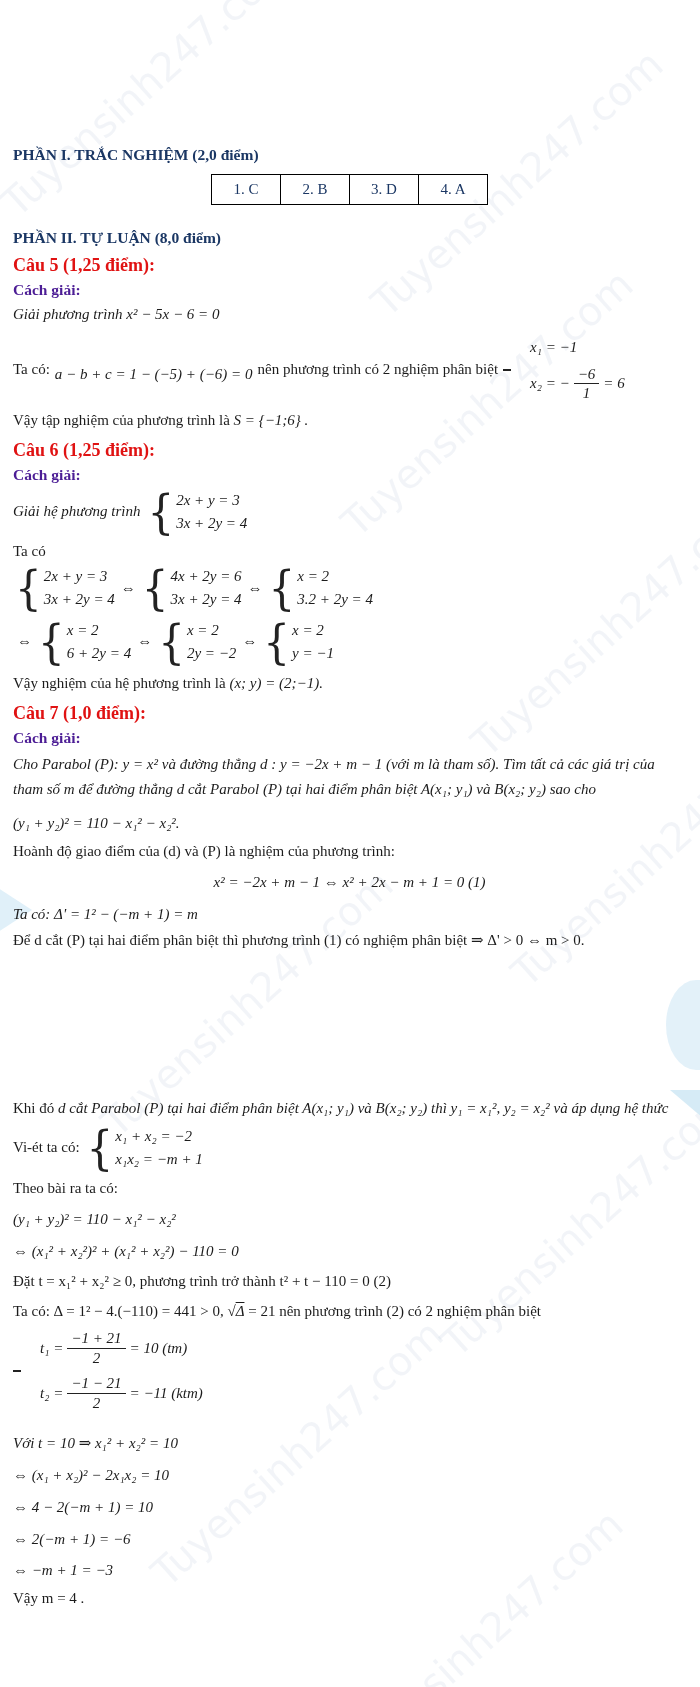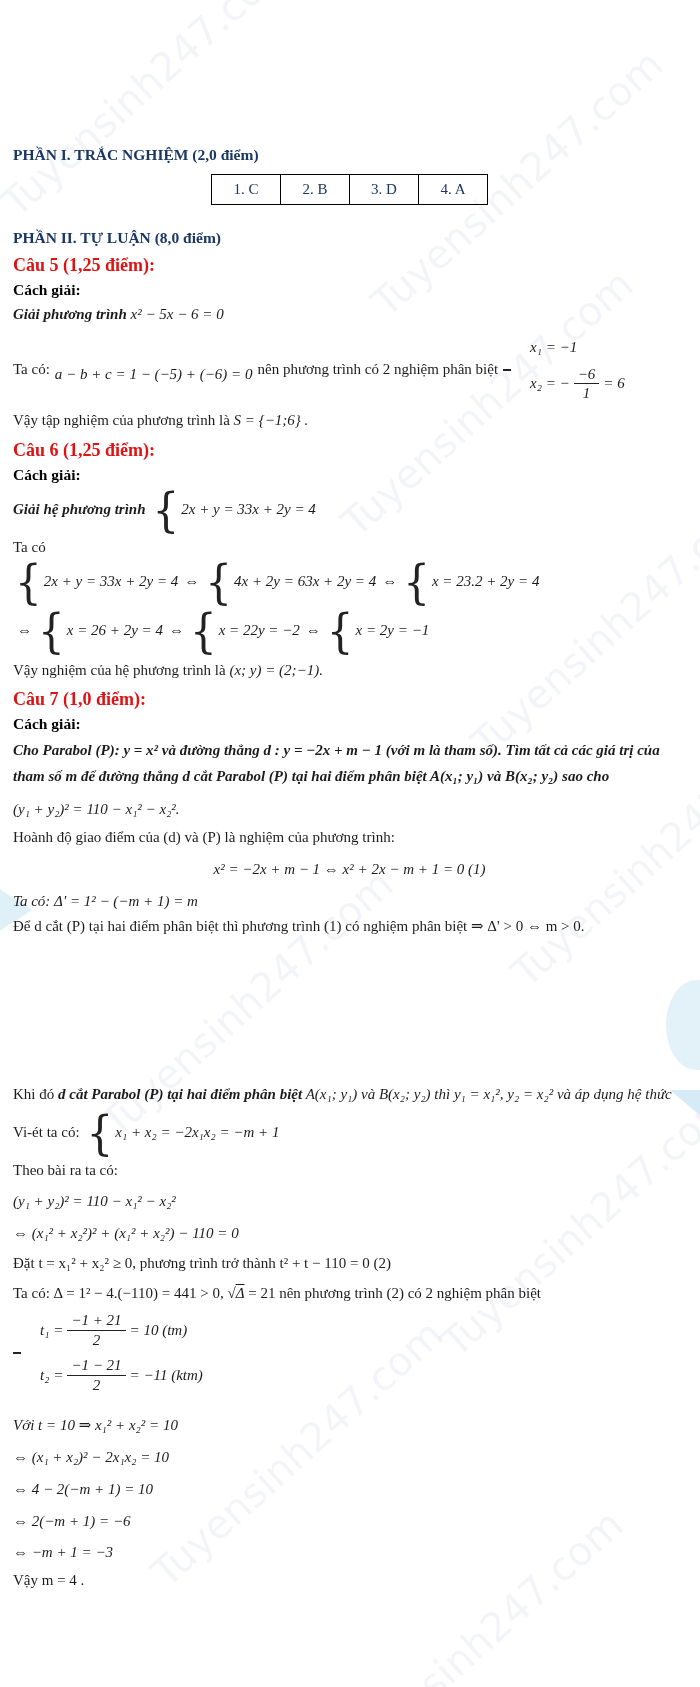--- a/index.html
+++ b/index.html
@@ -34,38 +34,38 @@
     background:#dcedf8;border-radius:50% 0 0 50%;opacity:.8;
   }
   .tri-topright{
     right:-10px;top:1090px;width:0;height:0;
     border-right:40px solid #cfe7f5;border-bottom:34px solid transparent;
     opacity:.85;
   }
   .content{position:absolute;left:0;top:0;width:100%;box-sizing:border-box;padding:146px 14px 0 13px;}
   .h-navy{color:#1b3764;font-weight:bold;font-size:15.5px;margin-bottom:10px;}
   .h-red{color:#e01212;font-weight:bold;font-size:18px;margin-bottom:5px;}
-  .h-blue{color:#000000;font-weight:bold;font-size:15.5px;margin-bottom:5px;}
+  .h-blue{color:#4c1d95;font-weight:bold;font-size:15.5px;margin-bottom:5px;}
   .ans-table{border-collapse:collapse;margin:0 0 24px 198px;}
   .ans-table td{
     border:1.3px solid #000;width:66px;height:27px;
     text-align:center;font-weight:normal;color:#1b3764;font-size:15px;
   }
   .line{font-size:15px;margin-bottom:6px;line-height:1.45;}
   .math{font-style:italic;margin-top:10px;}
-  .bi{font-weight:bold;font-style:italic;}
+  .bi{font-weight:normal;font-style:italic;}
   .flexline{display:flex;align-items:center;flex-wrap:nowrap;gap:5px;}
   .centered{text-align:center;}
   
   .cases{display:inline-flex;align-items:center;margin:0 2px;}
   .brace{
     font-family:"DejaVu Serif",serif;font-size:42px;font-weight:400;
     line-height:1;transform:scaleY(1.12);margin-right:2px;color:#222;
   }
-  .sys-col{display:inline-flex;flex-direction:row;justify-content:center;}
+  .sys-col{display:inline-flex;flex-direction:column;justify-content:center;}
   .sys-col .sys-line{font-style:italic;font-size:15px;line-height:1.55;white-space:nowrap;}
   
   .sqcases{display:inline-flex;align-items:center;margin:2px 0;gap:12px;}
   .sqb{
     display:inline-block;width:7px;
     border-left:1.6px solid #222;border-top:1.6px solid #222;border-bottom:1.6px solid #222;
     margin-right:7px;
   }
   .sq-col{display:inline-flex;flex-direction:column;justify-content:space-around;gap:6px;padding:3px 0;}
   .sq-row{display:inline-flex;align-items:center;font-style:italic;font-size:15px;gap:4px;white-space:nowrap;}

